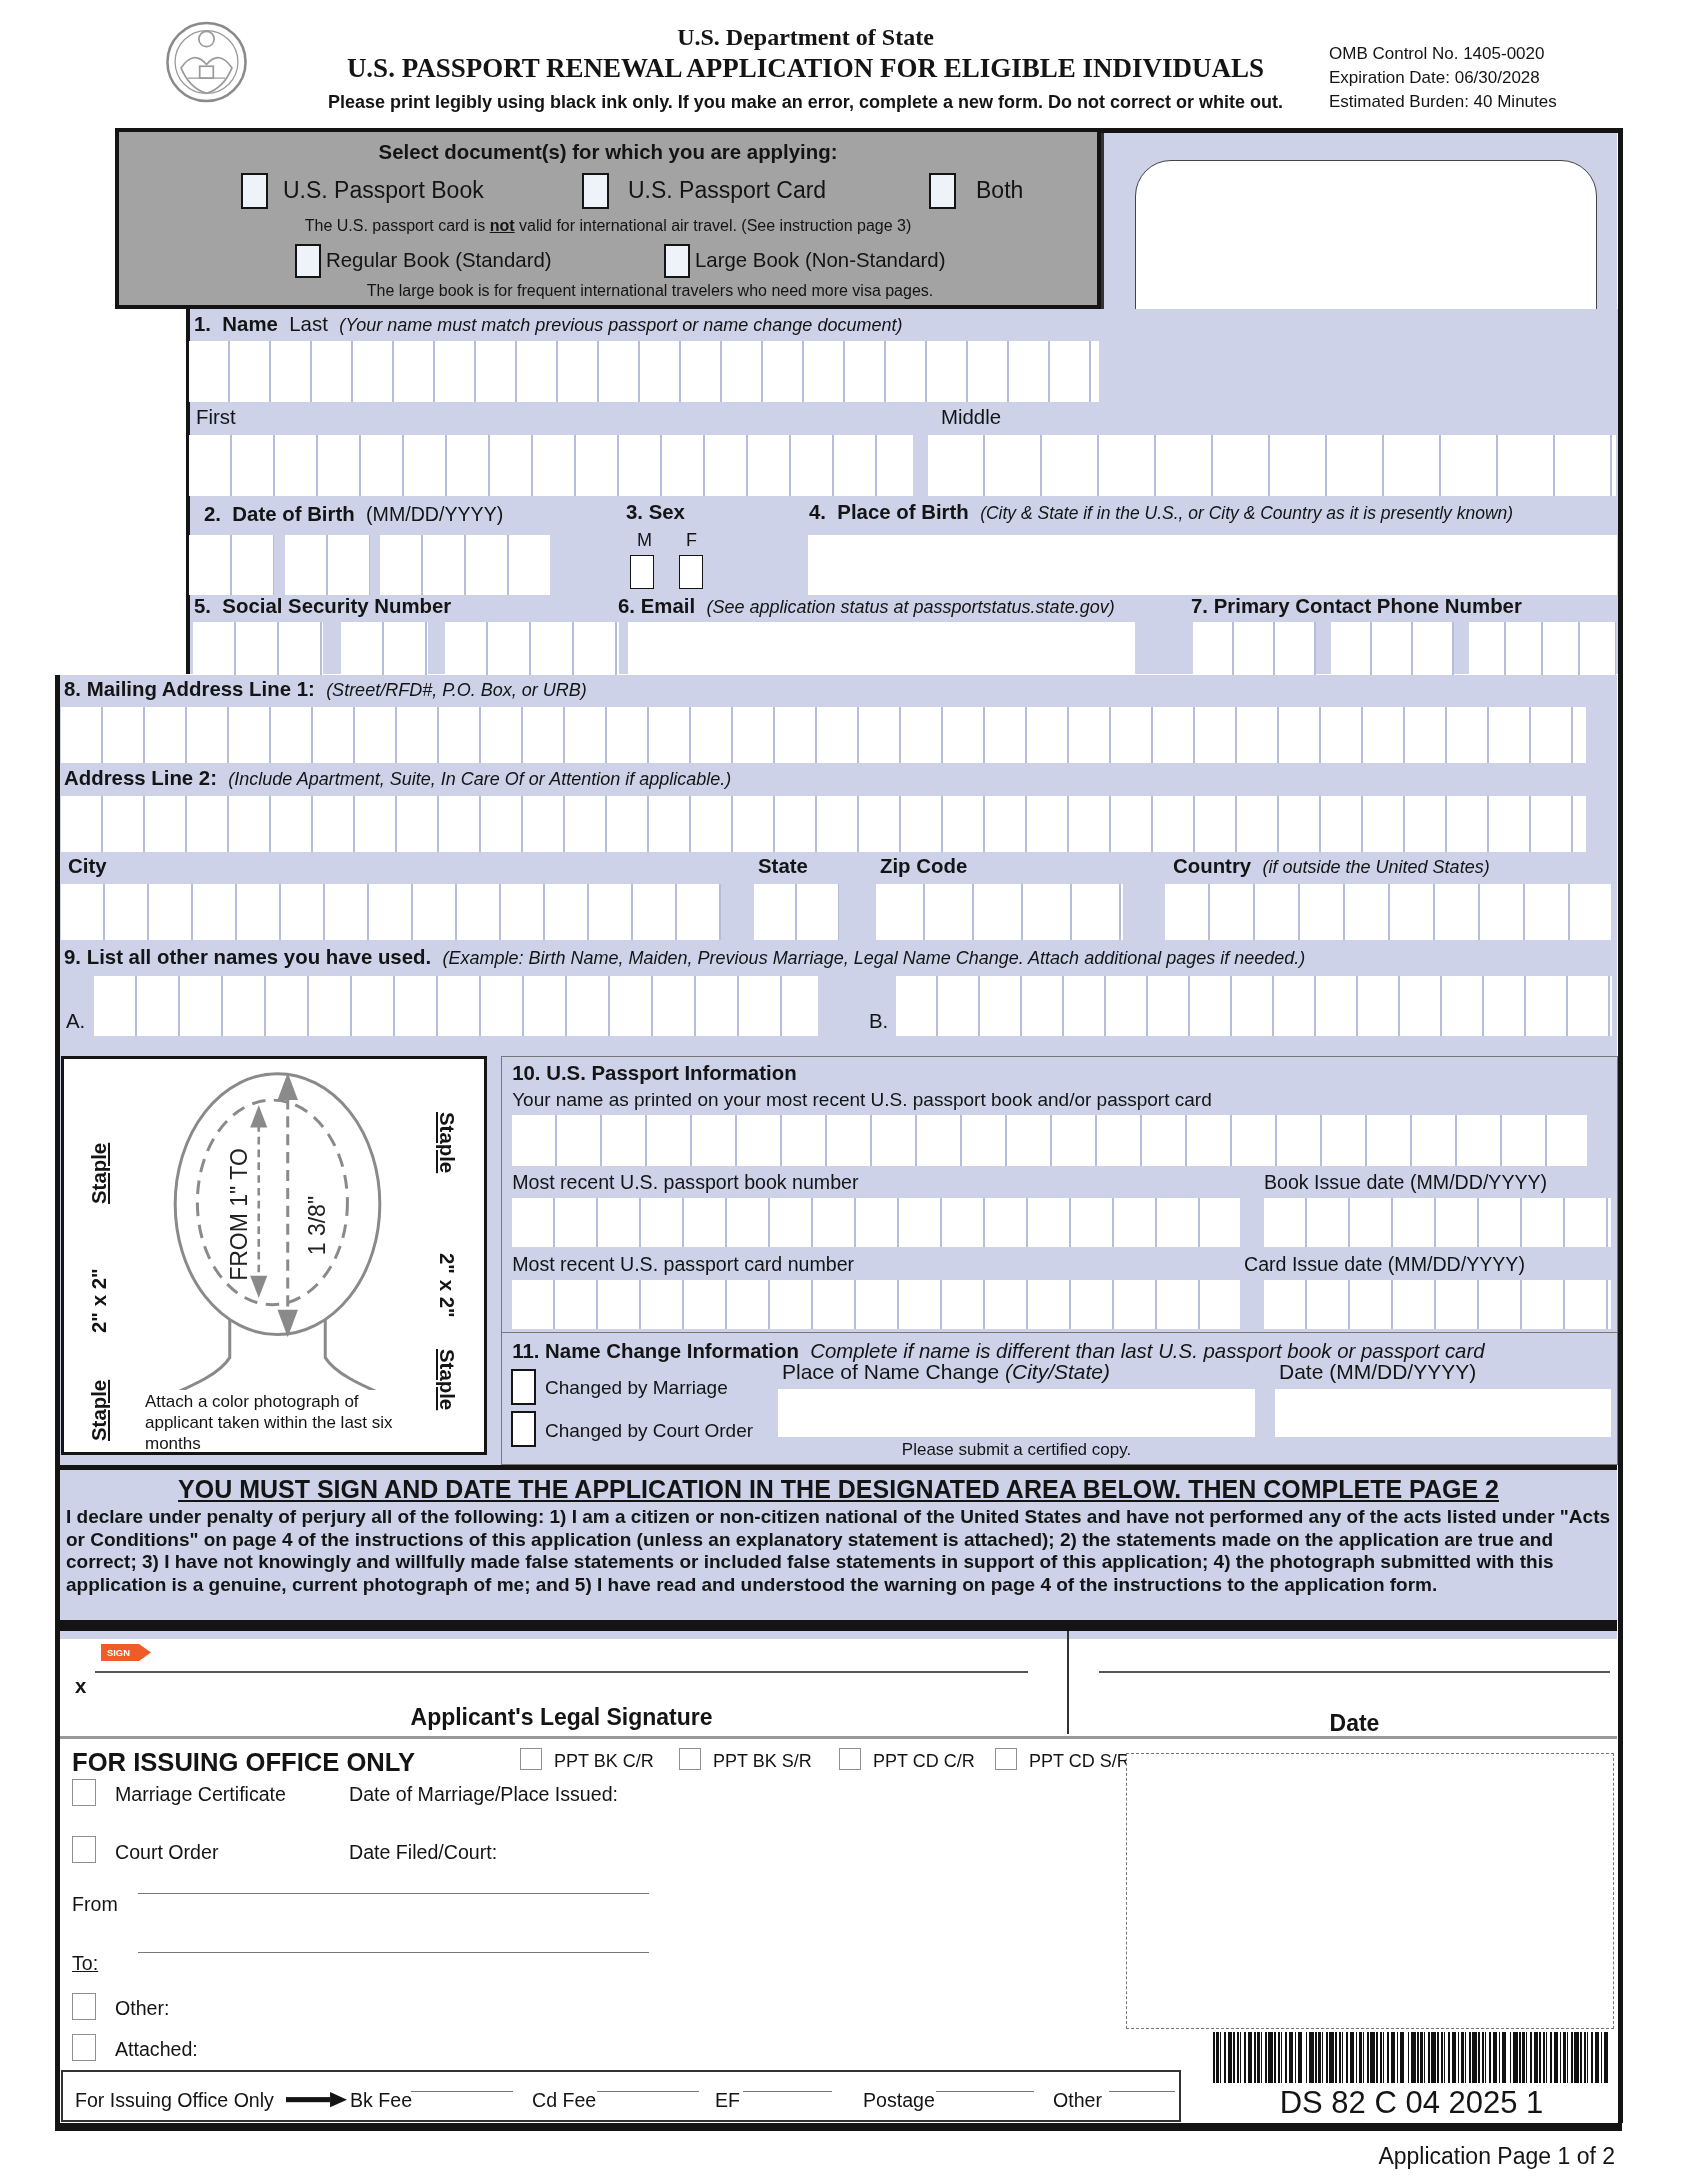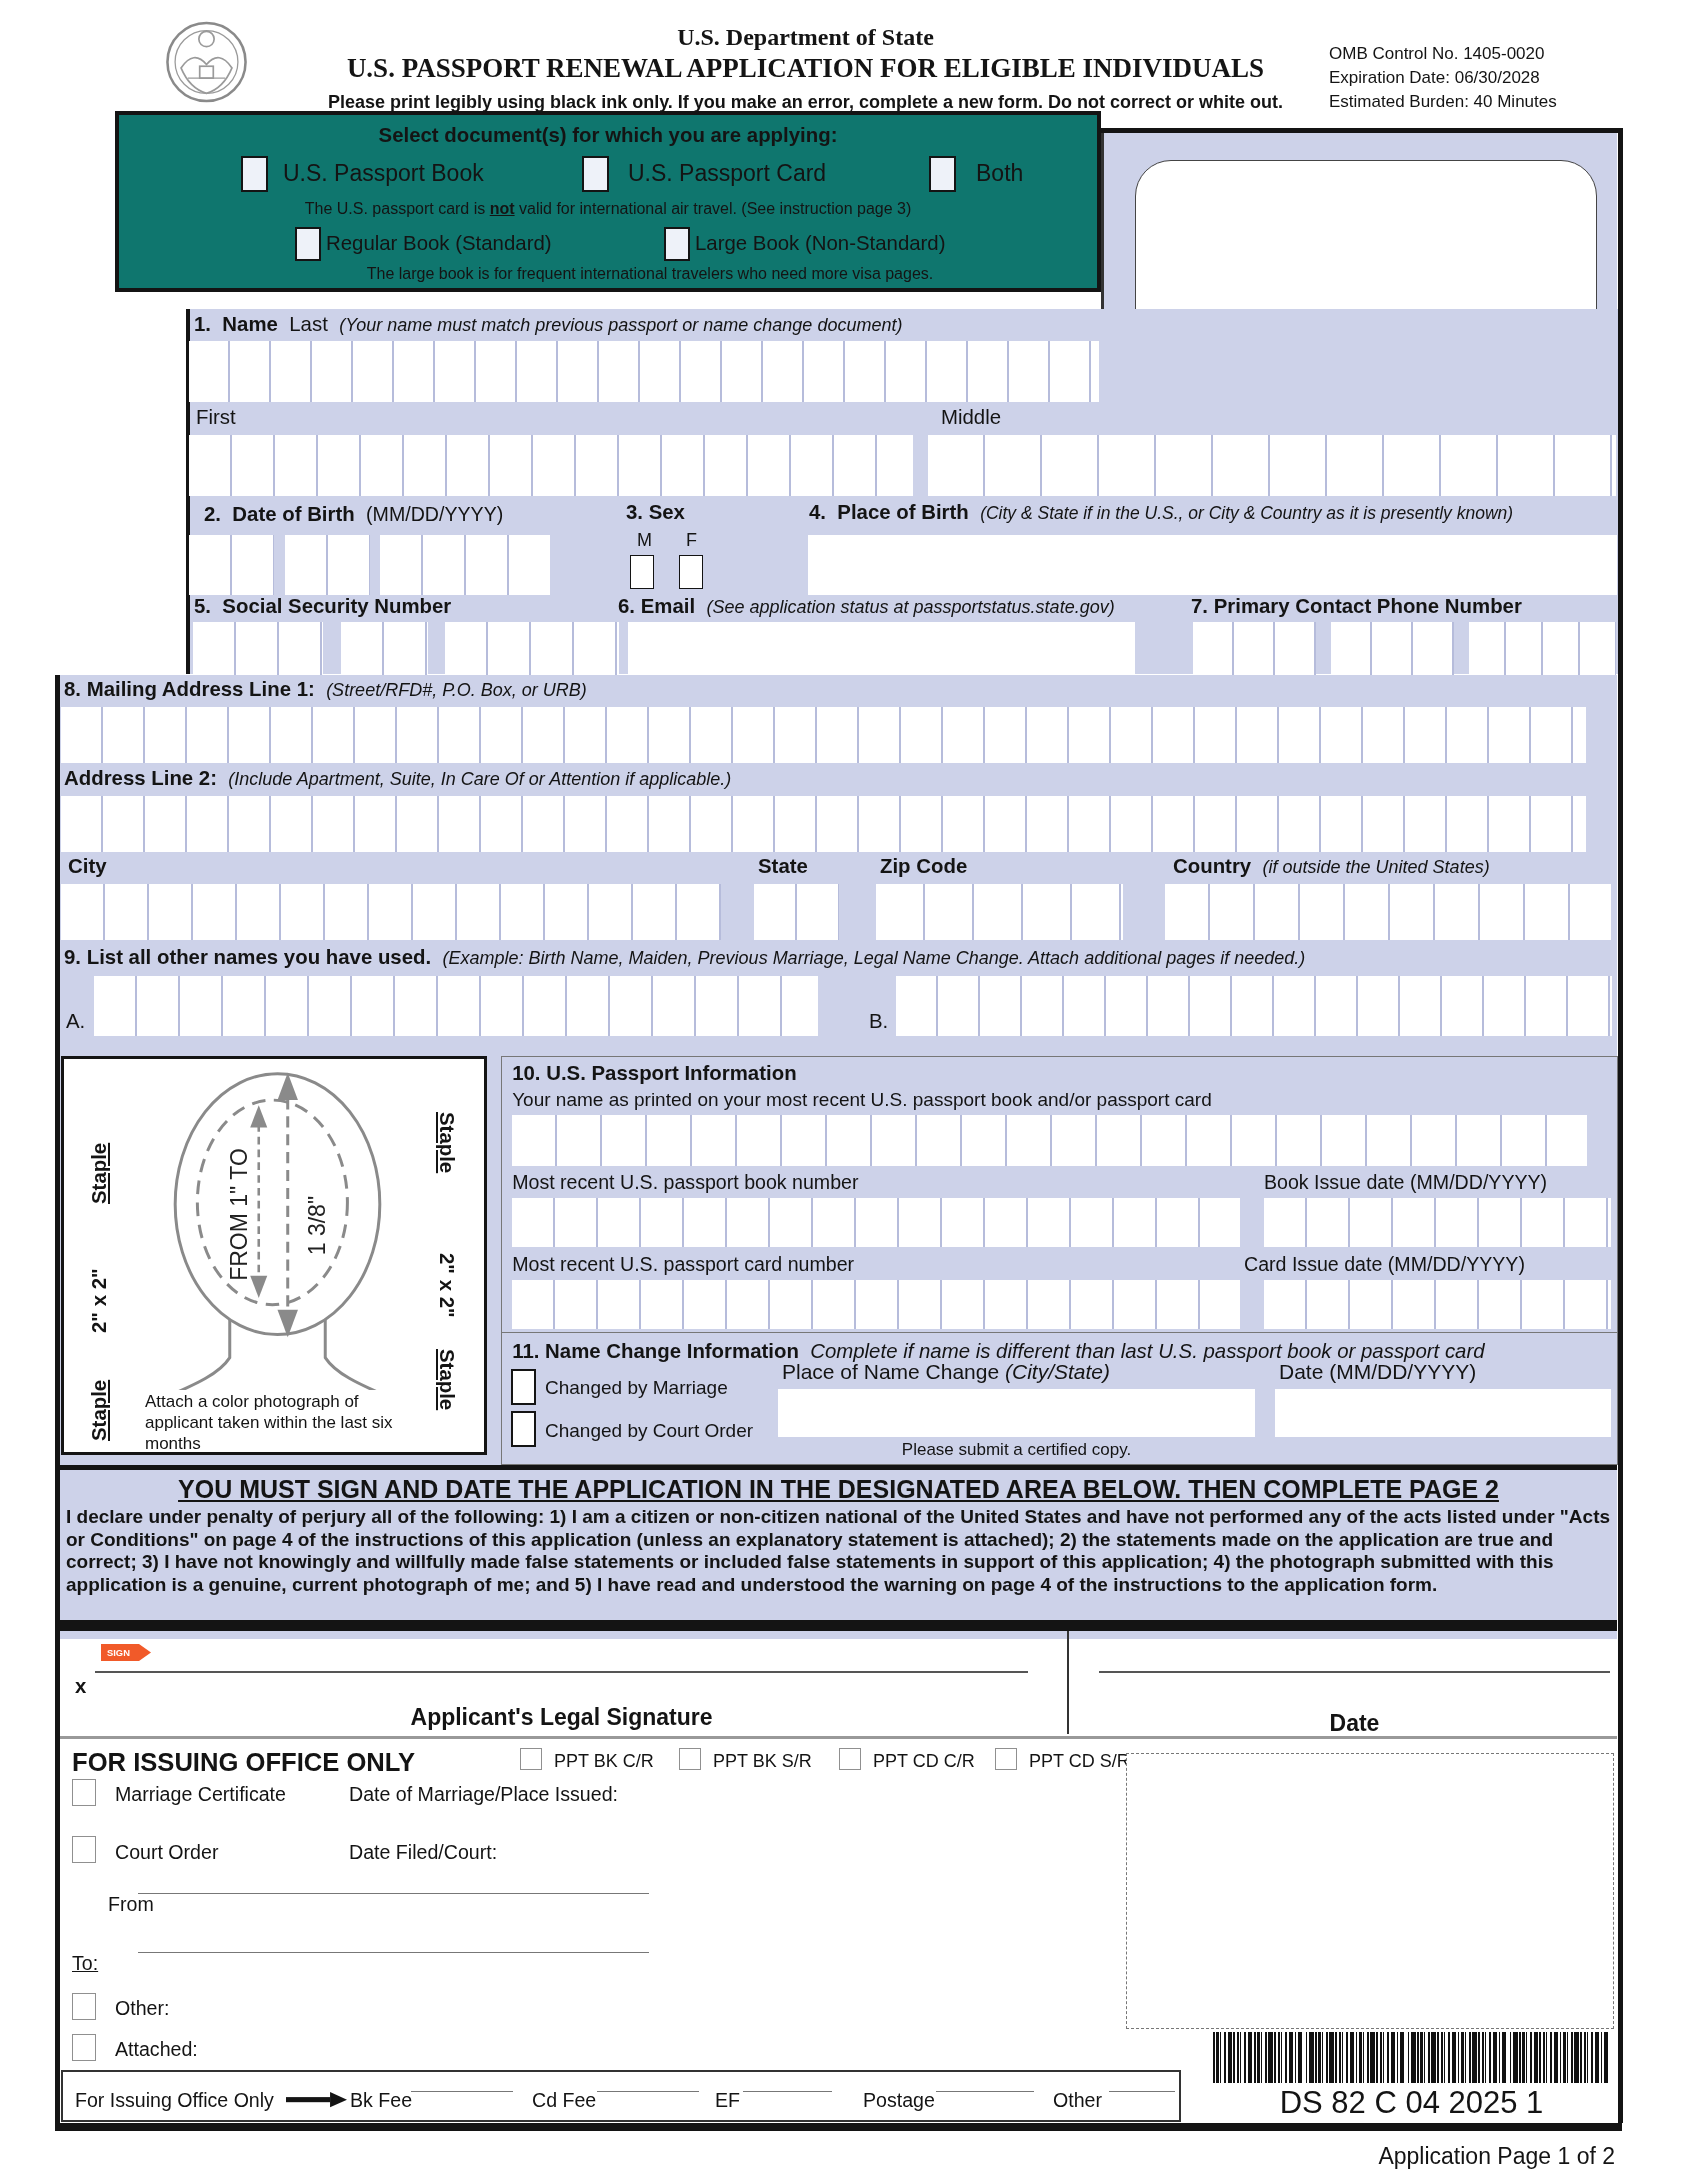--- a/index.html
+++ b/index.html
@@ -53,21 +53,21 @@
   <div class="t" style="left:1329px;top:44px;font-size:17px;">OMB Control No. 1405-0020</div>
   <div class="t" style="left:1329px;top:68px;font-size:17px;">Expiration Date: 06/30/2028</div>
   <div class="t" style="left:1329px;top:92px;font-size:17px;">Estimated Burden: 40 Minutes</div>
 
   <div class="blk" style="left:115px;top:128px;width:1508px;height:5.1px;"></div>
   <div class="blk" style="left:186px;top:309px;width:4.3px;height:365px;"></div>
   <div class="blk" style="left:55px;top:675px;width:5.1px;height:1448px;"></div>
   <div class="blk" style="left:1618px;top:128px;width:5.1px;height:1995px;"></div>
   <div class="blk" style="left:55px;top:2123px;width:1567px;height:7.7px;"></div>
 
-  <div style="position:absolute;left:115px;top:111px;width:978px;height:173px;background:#0f766e;border:4.3px solid #141414;">
+  <div style="position:absolute;left:115px;top:128px;width:978px;height:173px;background:#a3a3a3;border:4.3px solid #141414;">
     <div class="t b ctr" style="left:0;top:8.5px;width:978px;font-size:20.4px;">Select document(s) for which you are applying:</div>
     <div class="cb light" style="left:122px;top:41px;width:27px;height:36px;"></div>
     <div class="t" style="left:164px;top:45px;font-size:23px;">U.S. Passport Book</div>
     <div class="cb light" style="left:463px;top:41px;width:27px;height:36px;"></div>
     <div class="t" style="left:509px;top:45px;font-size:23px;">U.S. Passport Card</div>
     <div class="cb light" style="left:810px;top:41px;width:27px;height:36px;"></div>
     <div class="t" style="left:857px;top:45px;font-size:23px;">Both</div>
     <div class="t ctr" style="left:0;top:85px;width:978px;font-size:16px;"><span>The U.S. passport card is </span><span class="b ul">not</span><span> valid for international air travel. (See instruction page 3)</span></div>
     <div class="cb light" style="left:176px;top:112px;width:25.6px;height:34px;"></div>
     <div class="t" style="left:207px;top:117px;font-size:20.4px;">Regular Book (Standard)</div>
@@ -271,21 +271,21 @@
   <div class="dash" style="left:1126px;top:1753px;width:486px;height:274px;"></div>
 
   <div class="cb gray" style="left:72px;top:1779px;width:24px;height:27px;"></div>
   <div class="t" style="left:115px;top:1783px;font-size:19.6px;">Marriage Certificate</div>
   <div class="t" style="left:349px;top:1783px;font-size:19.6px;">Date of Marriage/Place Issued:</div>
 
   <div class="cb gray" style="left:72px;top:1836px;width:24px;height:27px;"></div>
   <div class="t" style="left:115px;top:1841px;font-size:19.6px;">Court Order</div>
   <div class="t" style="left:349px;top:1841px;font-size:19.6px;">Date Filed/Court:</div>
 
-  <div class="t" style="left:72px;top:1893px;font-size:19.6px;margin-left:36px;">From</div>
+  <div class="t" style="left:72px;top:1893px;font-size:19.6px;">From</div>
   <div class="line" style="left:138px;top:1893px;width:511px;border-bottom-color:#777;"></div>
   <div class="t" style="left:72px;top:1952px;font-size:19.6px;text-decoration:underline;">To:</div>
   <div class="line" style="left:138px;top:1952px;width:511px;border-bottom-color:#777;"></div>
 
   <div class="cb gray" style="left:72px;top:1993px;width:24px;height:27px;"></div>
   <div class="t" style="left:115px;top:1997px;font-size:19.6px;">Other:</div>
   <div class="cb gray" style="left:72px;top:2034px;width:24px;height:27px;"></div>
   <div class="t" style="left:115px;top:2038px;font-size:19.6px;">Attached:</div>
 
   <div style="position:absolute;left:61px;top:2070px;width:1120px;height:52px;border:2.6px solid #333;box-sizing:border-box;background:#fff;">

